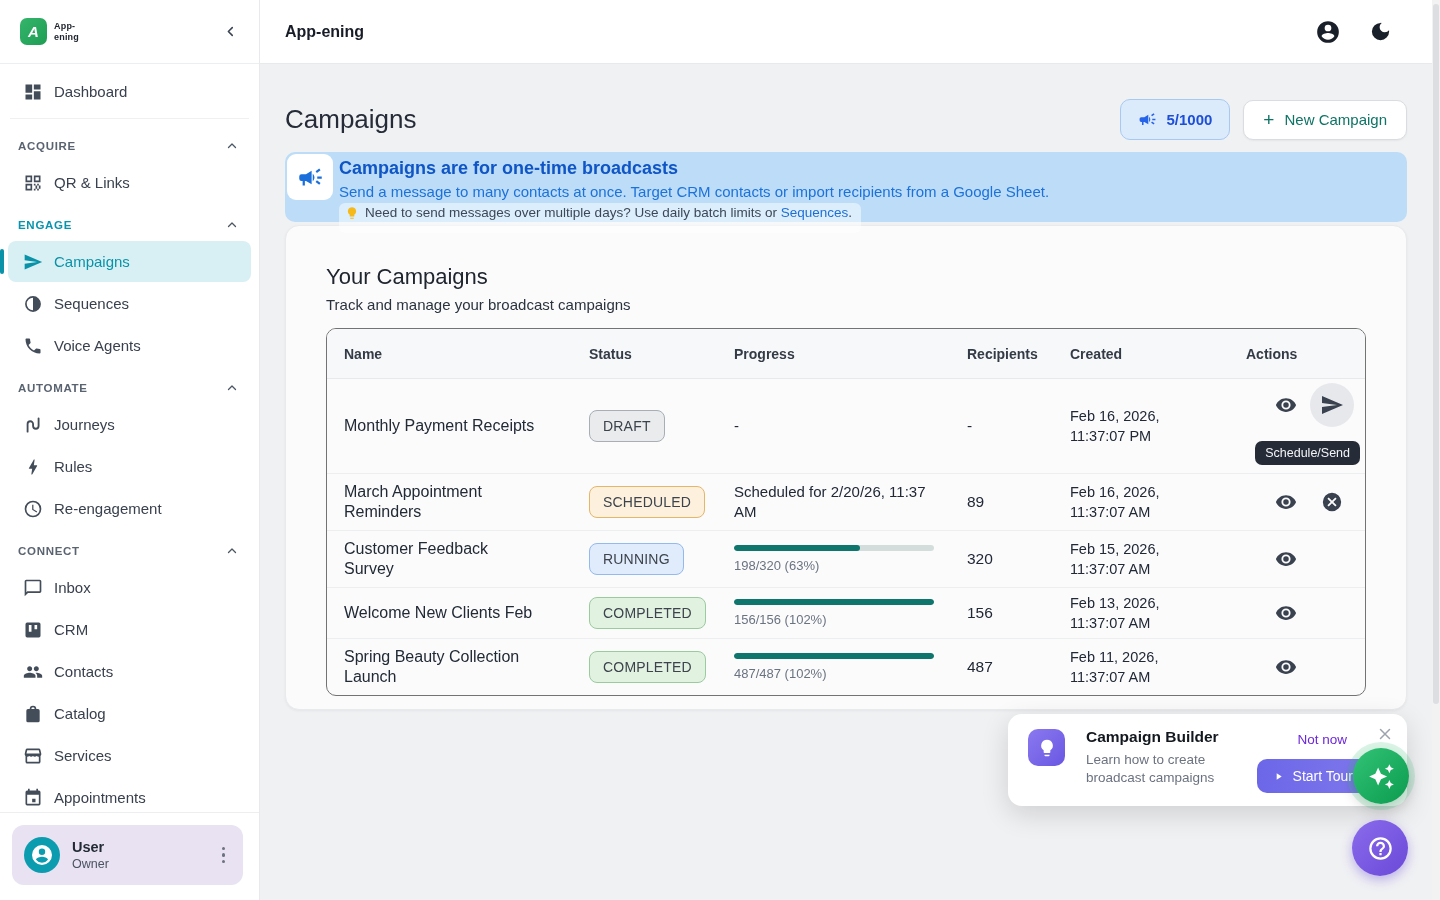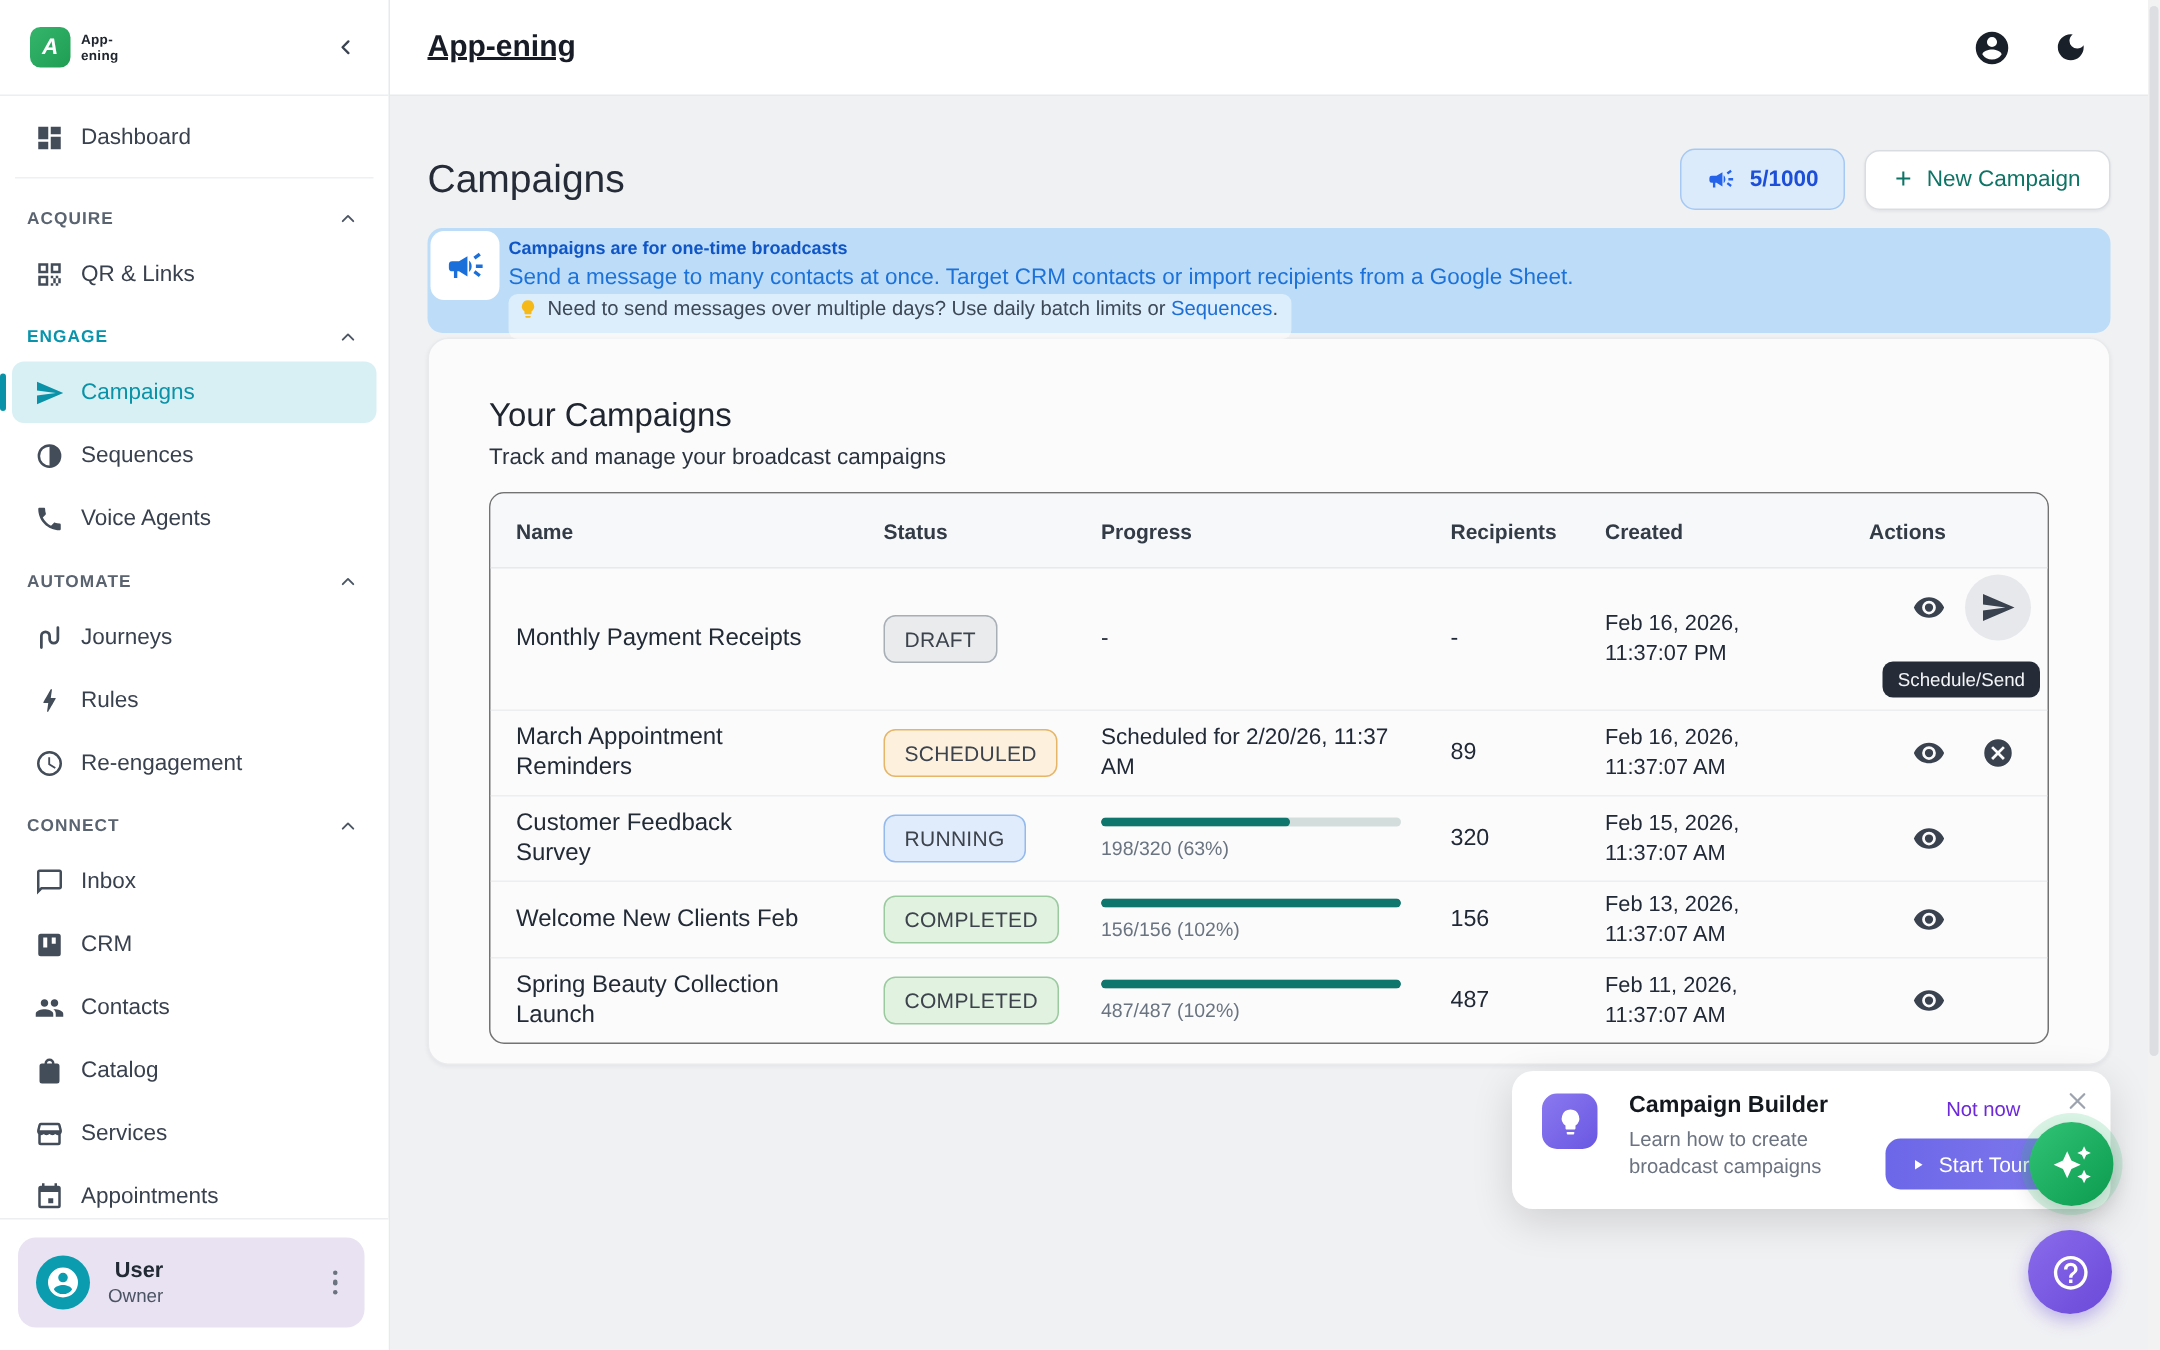--- a/index.html
+++ b/index.html
@@ -18,52 +18,52 @@
   .nav-heading.accent { color:#0794AC; }
   .nav-heading svg { margin-left:auto; width:14px; height:14px; color:#4B5563; }
   .nav-item { position:relative; display:flex; align-items:center; gap:11px; height:41px; padding-left:15px; border-radius:8px; font-size:15px; color:#39414E; cursor:pointer; margin:1px 0; }
   .nav-item .nav-icon { width:20px; height:20px; display:flex; align-items:center; justify-content:center; color:#434C59; }
   .nav-item .nav-icon svg { width:20px; height:20px; }
   .nav-item.active { background:#D8F0F4; color:#0A93A8; }
   .nav-item.active .nav-icon { color:#0A93A8; }
   .nav-item.active::before { content:""; position:absolute; left:-8px; top:8px; width:4px; height:25px; border-radius:3px; background:#0A93A8; }
   .nav-divider { border-bottom:1px solid #EEF0F2; margin:6px 2px; }
   .user-area { position:absolute; left:0; right:0; bottom:0; height:88px; background:#fff; border-top:1px solid #ECEEF0; }
-  .user-card { position:absolute; left:12px; right:16px; top:12px; height:60px; background:#E9E2F2; border-radius:12px; display:flex; align-items:center; padding:0 12px; cursor:pointer;text-align:right; }
+  .user-card { position:absolute; left:12px; right:16px; top:12px; height:60px; background:#E9E2F2; border-radius:12px; display:flex; align-items:center; padding:0 12px; cursor:pointer; }
   .user-avatar { width:36px; height:36px; border-radius:50%; background:#0C9CB0; color:#fff; display:flex; align-items:center; justify-content:center; }
   .user-avatar svg { width:24px; height:24px; }
   .user-meta { margin-left:12px; }
   .user-name { font-size:14.5px; font-weight:bold; color:#222A35; }
   .user-role { font-size:12.5px; color:#4A5362; margin-top:2px; }
   .user-menu { margin-left:auto; display:flex; flex-direction:column; gap:3px; padding:4px 6px; cursor:pointer; }
   .user-menu i { width:3.5px; height:3.5px; border-radius:50%; background:#6B7280; }
 
   
   .topbar { position:absolute; left:260px; top:0; width:1172px; height:64px; background:#fff; border-bottom:1px solid #E7E9EC; display:flex; align-items:center; z-index:4; }
-  .topbar-title { font-size:20px; font-weight:bold; color:#171C26; margin-left:25px;text-decoration:underline; }
+  .topbar-title { font-size:16px; font-weight:bold; color:#171C26; margin-left:25px; }
   .topbar-icons { margin-left:auto; display:flex; align-items:center; gap:28px; margin-right:40px; }
   .tb-icon { width:26px; height:26px; color:#1A2029; cursor:pointer; }
   .tb-icon svg { width:100%; height:100%; }
 
   
   .main { position:absolute; left:260px; top:64px; width:1172px; height:836px; padding:0 25px; }
   .page-head { margin-top:35px; height:41px; display:flex; align-items:center; }
   .page-title { font-size:26px; font-weight:500; color:#252B37; }
   .head-right { margin-left:auto; display:flex; align-items:center; gap:13px; }
   .quota-badge { display:flex; align-items:center; gap:9px; height:41px; padding:0 17px; background:#DCEBFC; border:1.5px solid #A6C9F3; border-radius:10px; color:#1D4ED8; font-size:15px; font-weight:600; cursor:pointer; }
   .quota-badge svg { width:19px; height:19px; color:#2563EB; }
   .new-btn { display:flex; align-items:center; gap:10px; height:40px; padding:0 19px; background:#fff; border:1px solid #D9DDE1; border-radius:10px; color:#0E7465; font-size:15px; font-weight:500; box-shadow:0 1px 2px rgba(16,24,40,.05); cursor:pointer; }
   .new-btn .plus { font-size:19px; font-weight:400; line-height:1; margin-top:-1px; }
 
   
   .banner { position:relative; margin-top:12px; height:70px; background:#BCDCF7; border-radius:10px; }
   .banner-icon { position:absolute; left:2px; top:2px; width:46px; height:46px; background:#fff; border-radius:9px; display:flex; align-items:center; justify-content:center; color:#1A6FDB; }
   .banner-icon svg { width:27px; height:27px; }
   .banner-body { padding:6px 12px 0 54px; }
-  .banner-title { font-size:12px; font-weight:bold; color:#0F55C6; }
+  .banner-title { font-size:18px; font-weight:bold; color:#0F55C6; }
   .banner-sub { font-size:15px; color:#1C72DA; margin-top:4px; }
   .banner-tip { display:inline-flex; align-items:center; gap:6px; margin-top:3px; background:rgba(255,255,255,.48); border-radius:6px; padding:2px 9px 13px 6px; font-size:13.5px; color:#3D4857; }
   .banner-tip svg { width:14px; height:14px; color:#F5B91A; }
   .banner-tip a { color:#1D6FD6; text-decoration:none; }
 
   
   .card { margin-top:3px; height:485px; background:#FBFBFC; border:1px solid #E8EAEC; border-radius:14px; box-shadow:0 1px 3px rgba(16,24,40,.05); padding:38px 40px 0 40px; }
   .card-title { font-size:22px; font-weight:500; color:#20262F; }
   .card-sub { font-size:15px; font-weight:500; color:#2B333E; margin-top:6px; }
 

